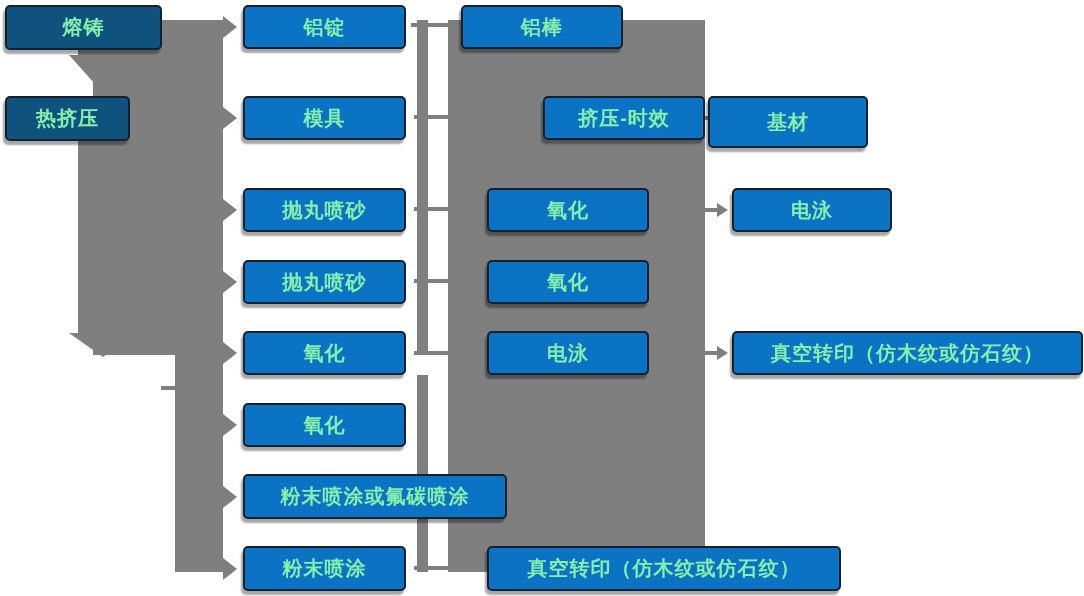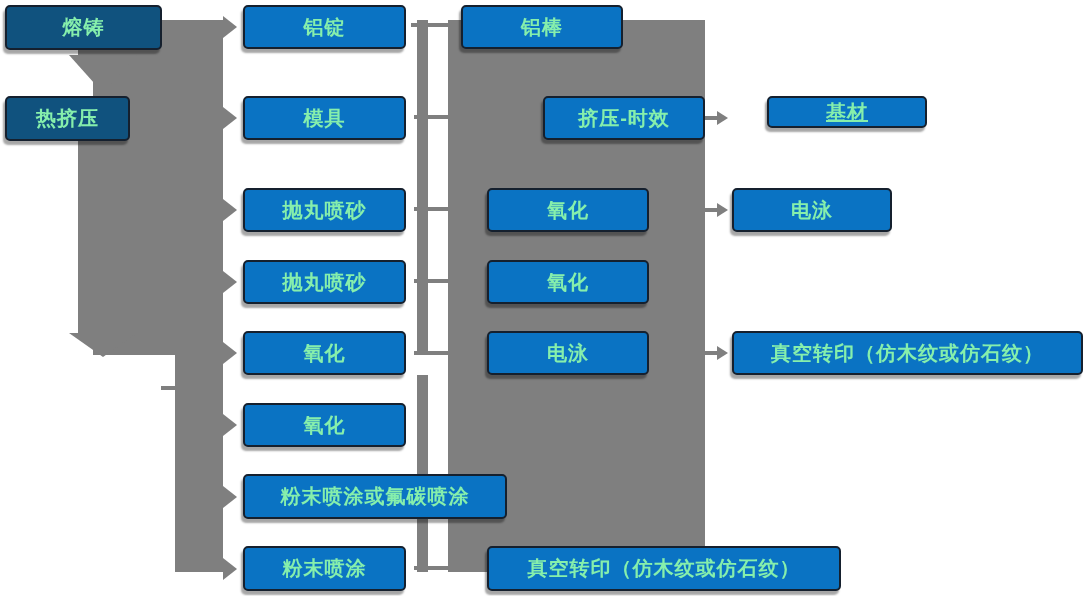--- a/index.html
+++ b/index.html
@@ -77,17 +77,17 @@
   <div class="node light" style="left:243px;top:474px;width:264px;height:45px;">粉末喷涂或氟碳喷涂</div>
   <div class="node light" style="left:243px;top:546px;width:163px;height:45px;">粉末喷涂</div>
 
   <div class="node light" style="left:461px;top:5px;width:162px;height:44px;">铝棒</div>
   <div class="node light" style="left:507px;top:96px;width:162px;height:44px;margin-left:36px;">挤压-时效</div>
   <div class="node light" style="left:487px;top:188px;width:162px;height:44px;">氧化</div>
   <div class="node light" style="left:487px;top:260px;width:162px;height:44px;">氧化</div>
   <div class="node light" style="left:487px;top:331px;width:162px;height:44px;">电泳</div>
   <div class="node light" style="left:487px;top:546px;width:354px;height:45px;">真空转印（仿木纹或仿石纹）</div>
 
-  <div class="node light" style="left:767px;top:96px;width:160px;height:32px;text-decoration:underline;">基材</div>
+  <div class="node light" style="left:708px;top:96px;width:160px;height:52px;">基材</div>
   <div class="node light" style="left:732px;top:188px;width:160px;height:44px;">电泳</div>
   <div class="node light" style="left:732px;top:331px;width:351px;height:44px;">真空转印（仿木纹或仿石纹）</div>
 
 </div>
 
 </body></html>

